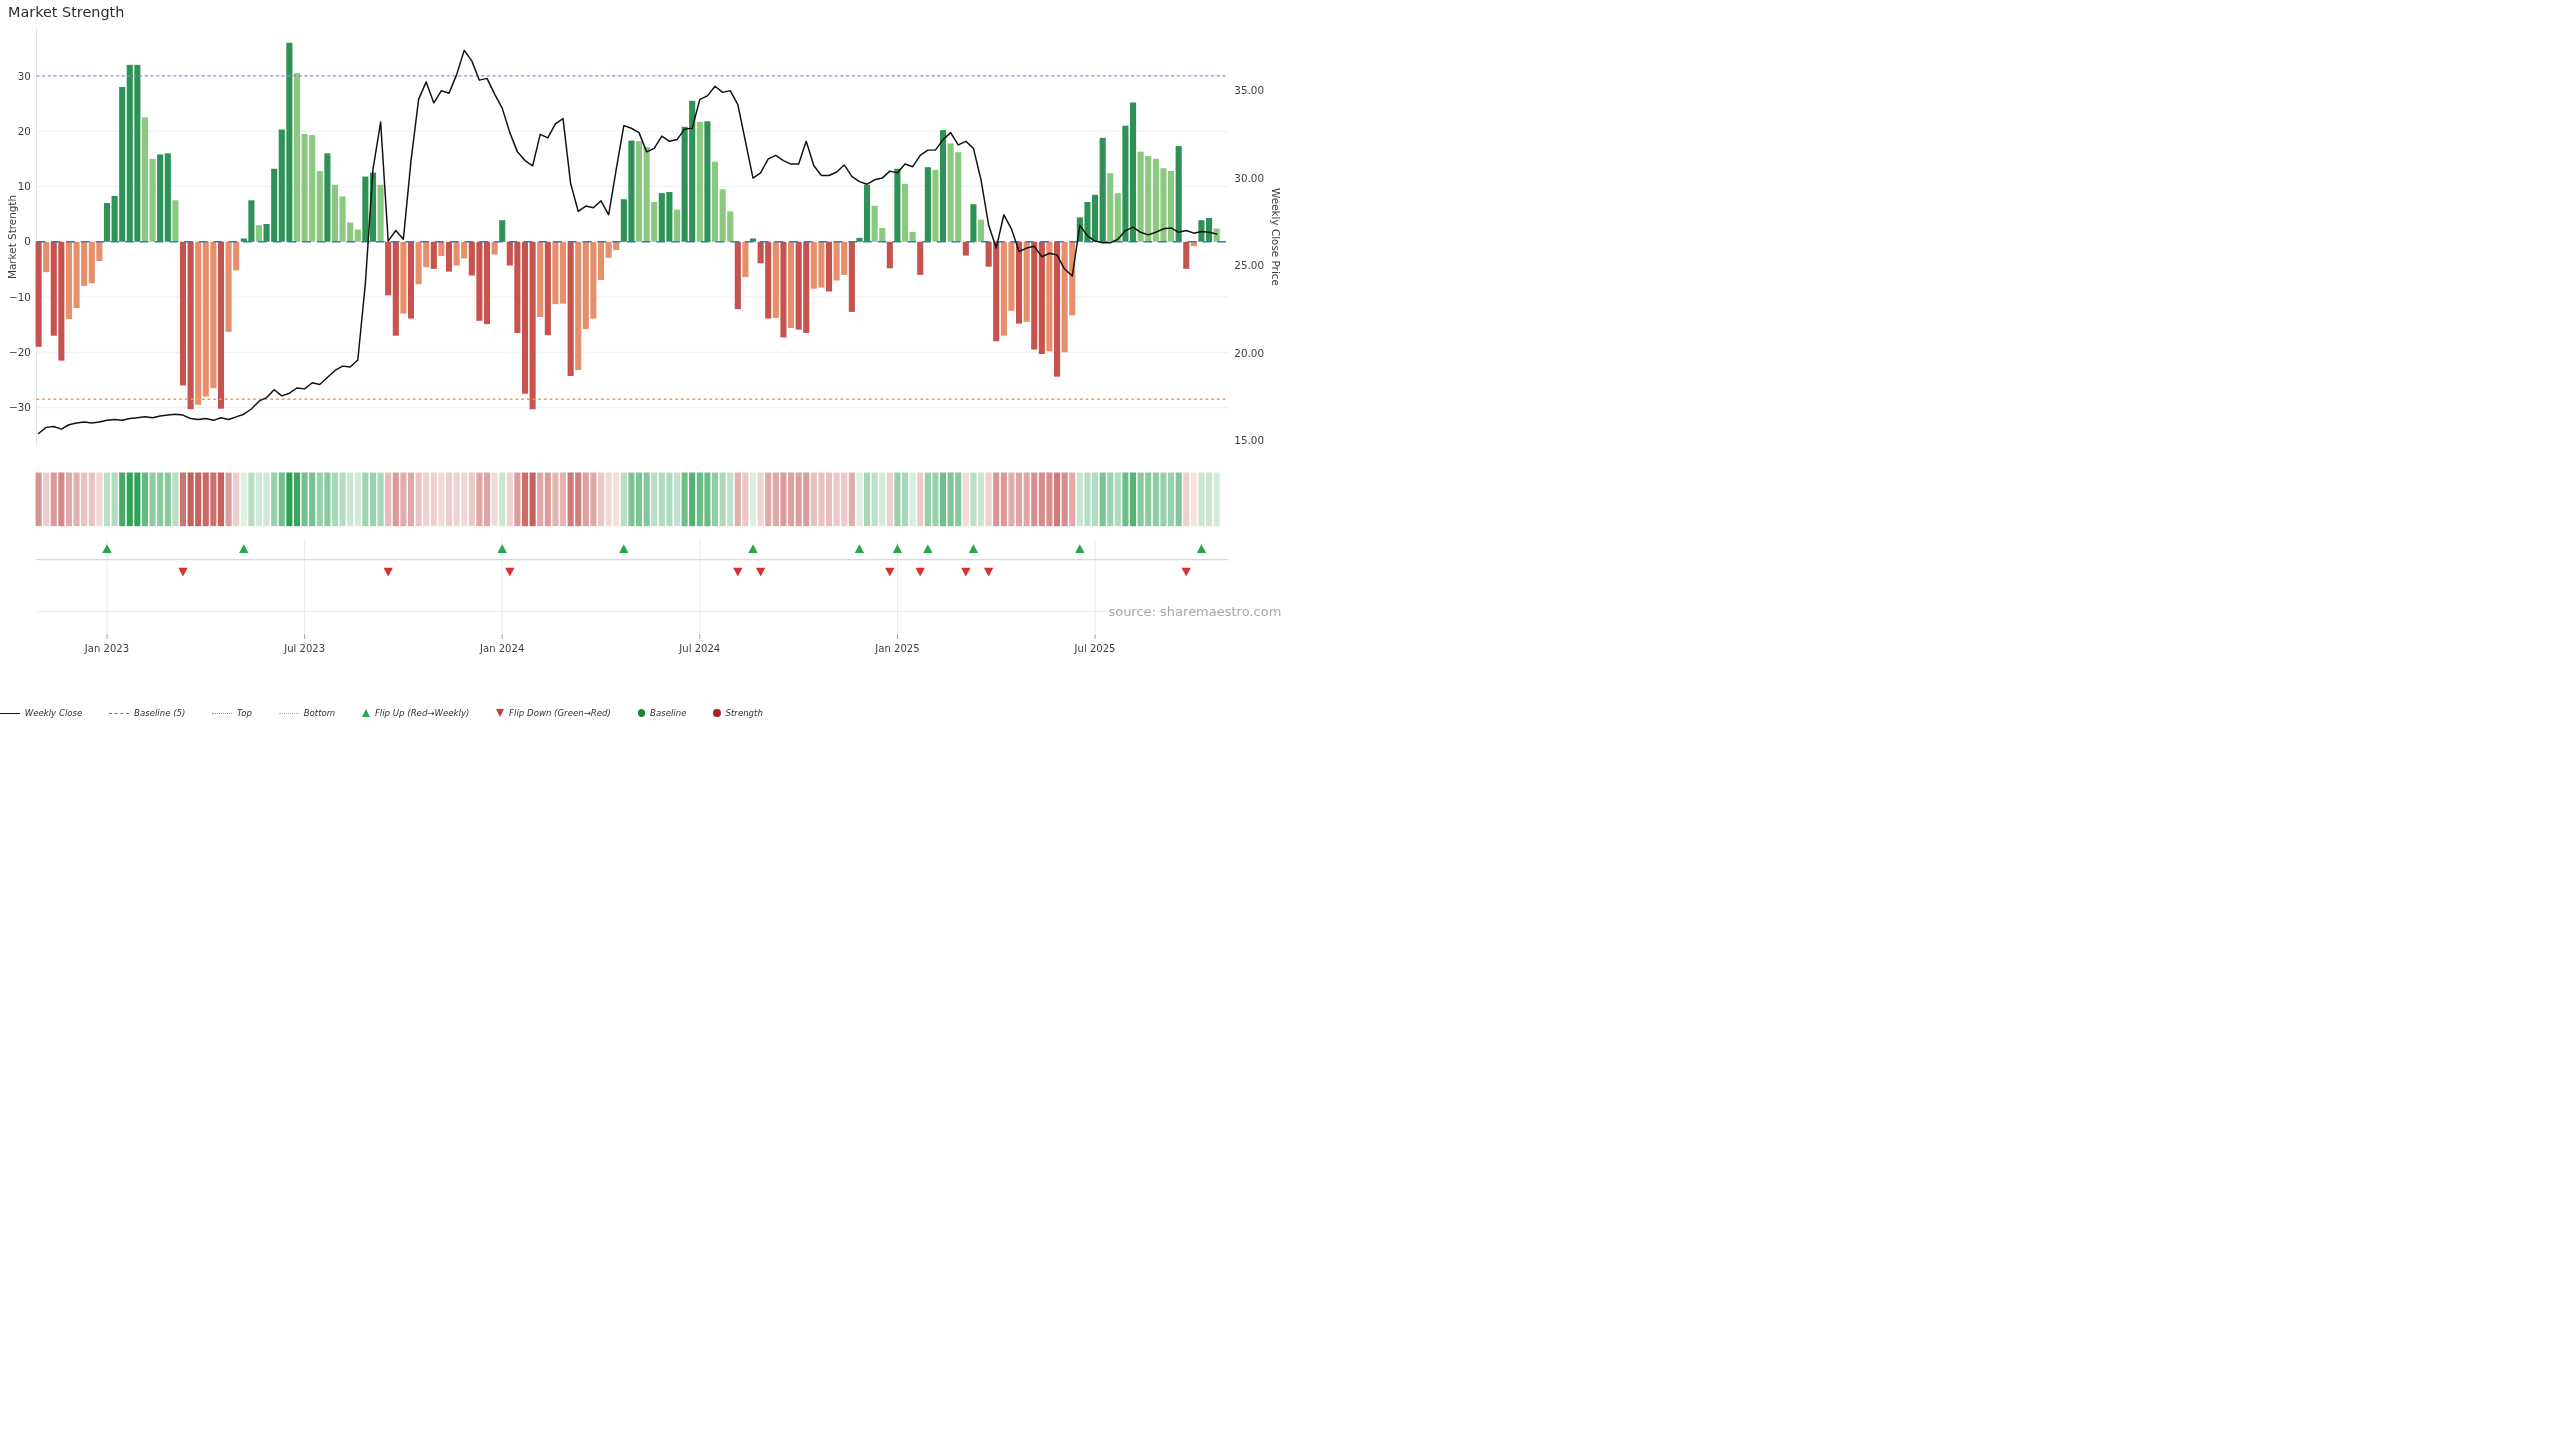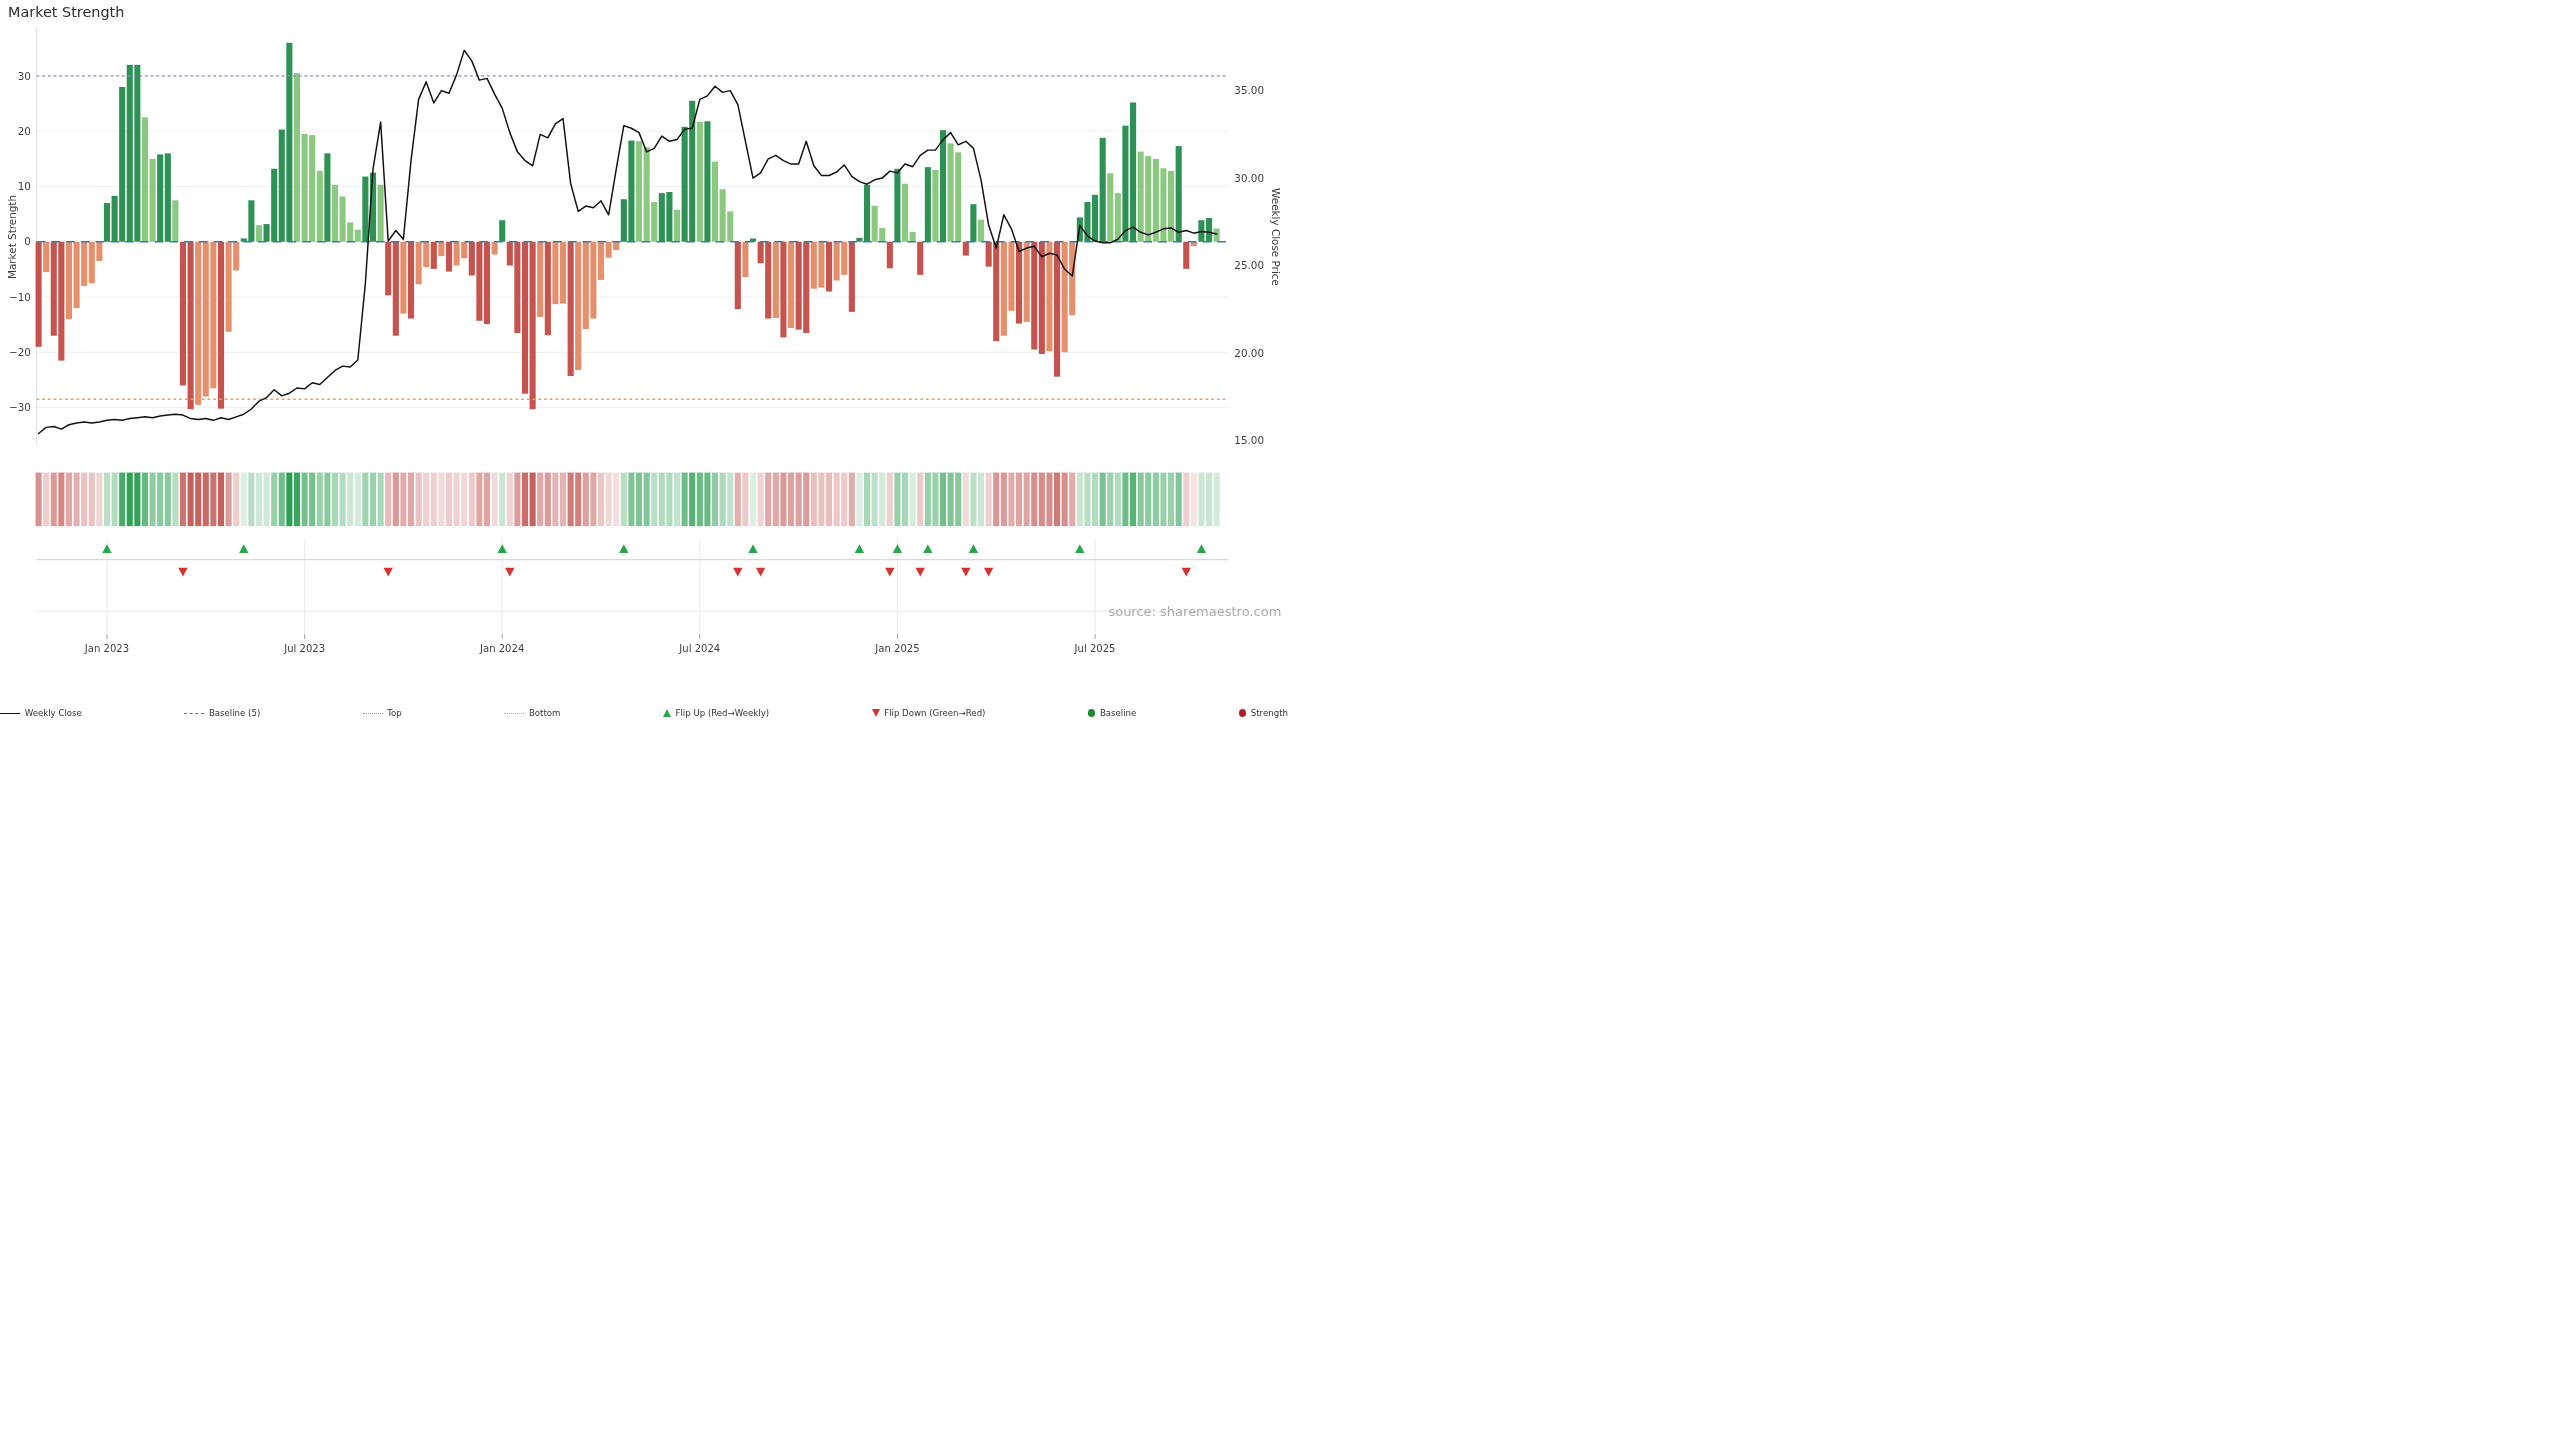--- a/index.html
+++ b/index.html
@@ -4,21 +4,21 @@
 <style>
   html,body{margin:0;padding:0;background:#ffffff;}
   body{width:1288px;height:725px;overflow:hidden;font-family:"DejaVu Sans",sans-serif;}
   .stage{position:relative;width:1288px;height:725px;background:#fff;}
   .page-title{position:absolute;left:8px;top:4px;font-size:14.4px;color:#2e2e2e;}
   .axis-title{position:absolute;font-size:10.4px;color:#3d3d3d;white-space:nowrap;}
   .axis-title.left{left:-42px;top:231px;width:107px;text-align:center;transform:rotate(-90deg);}
   .axis-title.right{left:1222px;top:231px;width:107px;text-align:center;transform:rotate(90deg);}
   svg text{font-family:"DejaVu Sans",sans-serif;}
   .source{position:absolute;right:6.7px;top:604px;font-size:13px;color:#a9a9a9;}
-  .legend{position:absolute;left:0;right:0;top:708px;display:flex;justify-content:space-between;align-items:center;gap:27px;}
+  .legend{position:absolute;left:0;right:0;top:708px;display:flex;justify-content:flex-start;align-items:center;gap:27px;font-style:italic;}
   .legend-item{display:flex;align-items:center;gap:4.7px;font-size:8.6px;color:#333;}
   .lg-line{display:inline-block;width:20px;height:0;border-top:1.6px solid #111;}
   .lg-dash{display:inline-block;width:20px;height:0;border-top:1.7px dashed #2e7ebc;}
   .lg-dot{display:inline-block;width:20px;height:0;border-top:1.7px dotted #9f7fdb;}
   .lg-tri-up{display:inline-block;width:0;height:0;border-left:4.7px solid transparent;border-right:4.7px solid transparent;border-bottom:8px solid #2aa64a;}
   .lg-tri-down{display:inline-block;width:0;height:0;border-left:4.7px solid transparent;border-right:4.7px solid transparent;border-top:8px solid #d63230;}
   .lg-circle{display:inline-block;width:7.4px;height:8px;border-radius:50%;}
 </style>
 </head>
 <body>

